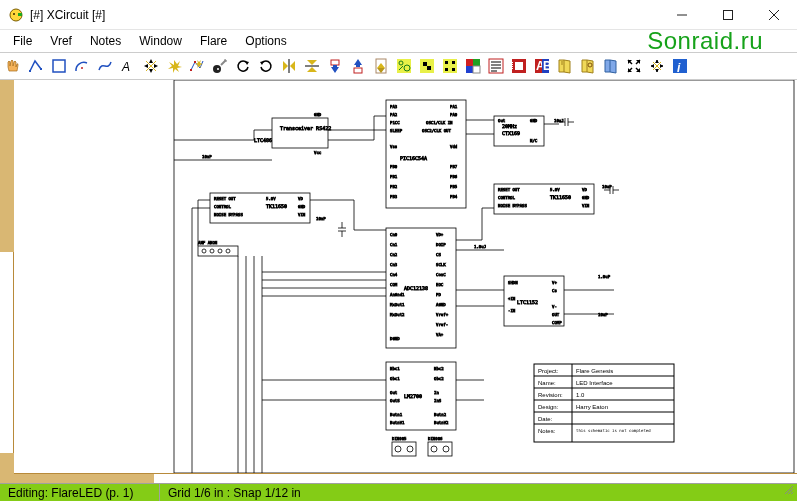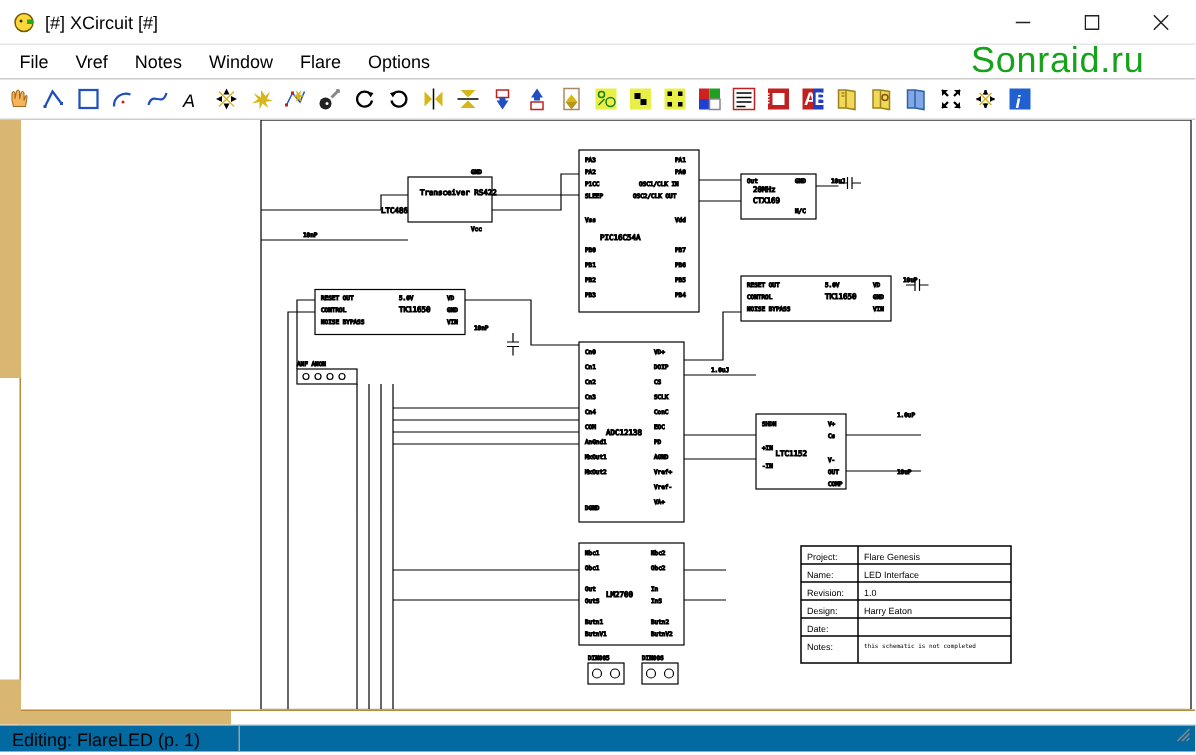--- a/index.html
+++ b/index.html
@@ -23,21 +23,21 @@
 .ruler-v { width: 14px; background: #fff; border-right: 1px solid #b88a3a; position: relative; }
 .ruler-v::before, .ruler-v::after { content: ""; position: absolute; left: 0; width: 14px; background: #d9b773; }
 .ruler-v::before { top: 0; height: 172px; }
 .ruler-v::after { bottom: 0; height: 30px; }
 .canvas-wrap { flex: 1; position: relative; overflow: hidden; }
 .ruler-h { position: absolute; left: 0; right: 0; bottom: 0; height: 10px; border-top: 1px solid #b88a3a; background: #fff; }
 .ruler-h::before { content: ""; position: absolute; left: 0; top: 0; width: 140px; height: 10px; background: #d9b773; }
 .canvas { position: absolute; left: 0; top: 0; right: 0; bottom: 10px; background: #fff; }
 .canvas svg { position: absolute; left: 0; top: 0; }
 
-.statusbar { height: 18px; border-top: 1px solid #a0a0a0; display: flex; background: #0369a1; font-size: 11px; }
+.statusbar { height: 18px; border-top: 1px solid #a0a0a0; display: flex; background: #84cc16; font-size: 11px; }
 .statusbar .panel { padding: 0 8px; height: 100%; display: flex; align-items: center; border-right: 1px solid #a0a0a0; }
 .statusbar .panel:first-child { width: 160px; }
 .statusbar .resize { margin-left: auto; margin-right: 2px; }
 
 
 .chip-label { font: 5px monospace; fill: #000; }
 .pin-label { font: 4px monospace; fill: #000; }
 .title-label { font: 6px sans-serif; fill: #000; }
 </style>
 </head>
@@ -478,18 +478,19 @@
             <text class="pin-label" x="562" y="352">this schematic is not completed</text>
         </g>
       </svg>
     </div>
     <div class="ruler-h"></div>
   </div>
 </div>
 
 <div class="statusbar">
   <div class="panel">Editing: FlareLED (p. 1)</div>
+  <div class="panel" style="border-right:none">Grid 1/6 in : Snap 1/12 in</div>
   <span class="resize">
     <svg width="12" height="12">
         <path d="M2 10 L10 2 M5 10 L10 5 M8 10 L10 8" stroke="#888" stroke-width="1"></path>
       </svg>
   </span>
 </div>
 
 </body></html>

